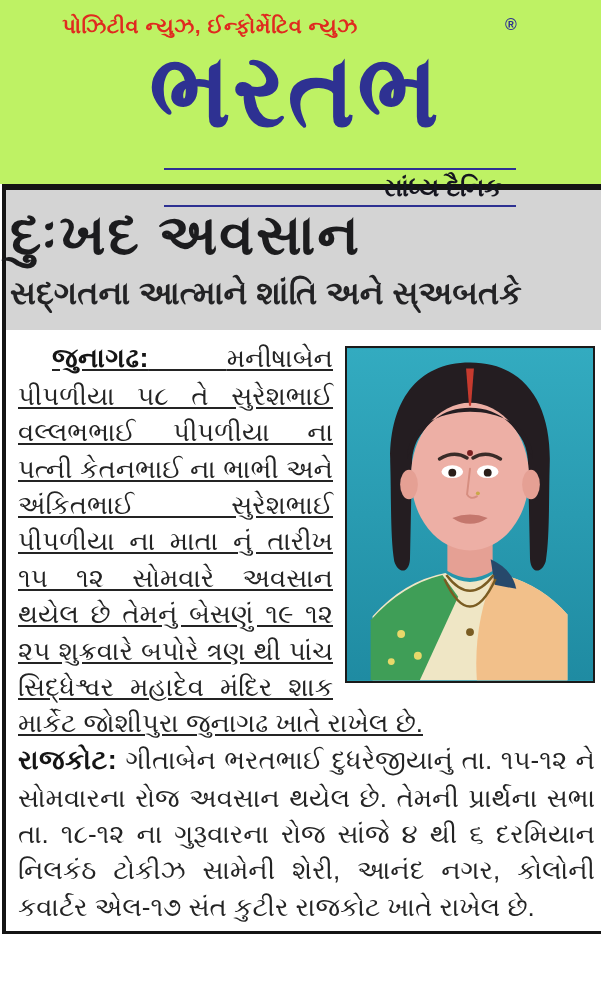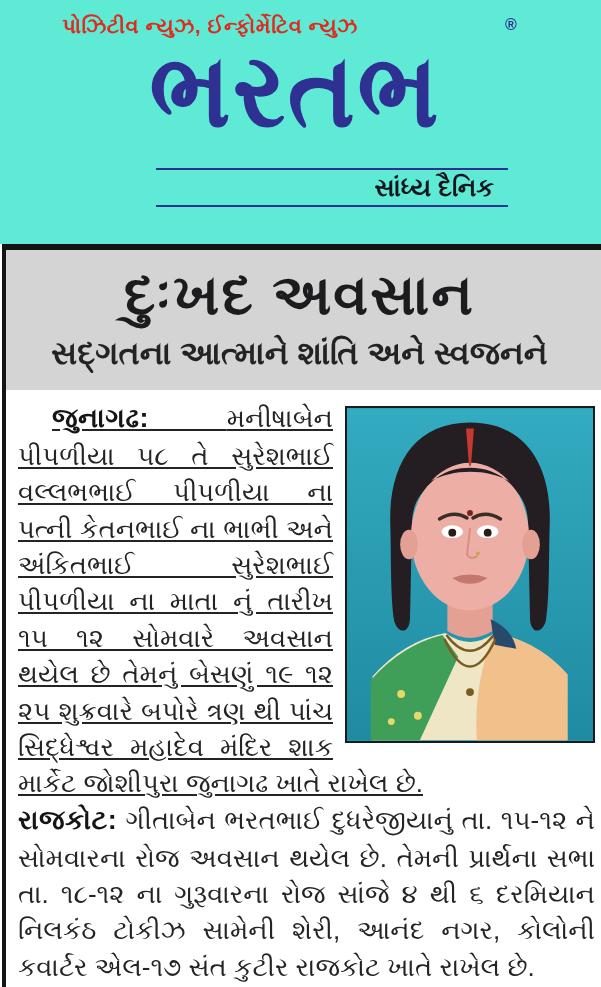--- a/index.html
+++ b/index.html
@@ -4,56 +4,55 @@
 <style>
   * { margin: 0; padding: 0; box-sizing: border-box; }
   html, body {
     width: 601px; height: 987px;
     background: #ffffff;
     font-family: "Liberation Sans", sans-serif;
     overflow: hidden;
   }
 
   
-  .masthead { position: relative; height: 244px; background: #5eead4; }
+  .masthead { position: relative; height: 184px; background: #bef264; }
   .tagline {
     position: absolute; left: 62px; top: 14px; width: 296px;
     text-align: center; color: #e02a1f;
     font-size: 21px; font-weight: 700; letter-spacing: 0.5px;
     white-space: nowrap;
   }
   .logo-word {
     position: absolute; left: 60px; top: 26px; width: 470px;
     text-align: center; color: #2e3192;
     font-size: 102px; font-weight: 900; line-height: 130px;
     letter-spacing: 2px;
   }
   .reg-mark {
     position: absolute; left: 505px; top: 16px;
     color: #2e3192; font-size: 16px; font-weight: 700;
   }
   .sub-banner {
-    position: absolute; left: 156px; top: 168px; width: 352px;
+    position: absolute; left: 164px; top: 168px; width: 352px;
     border-top: 2px solid #2e3192; border-bottom: 2px solid #2e3192;
     padding: 2px 14px 3px 0;
     text-align: right; color: #15151f;
     font-size: 25px; font-weight: 700; line-height: 30px;
   }
 
   
   .clip-box {
     margin-left: 2px;
     border-top: 6px solid #141414;
     border-left: 4px solid #141414;
     border-bottom: 3px solid #141414;
     background: #ffffff;
   }
   .gray-head {
     background: #d4d4d4;
-    text-align: center;
     padding: 8px 12px 16px 4px;
   }
   .headline {
     font-size: 56px; font-weight: 900; color: #1c1c1e;
     line-height: 74px; letter-spacing: 2px;
   }
   .subtitle {
     font-size: 32px; font-weight: 800; color: #232325;
     line-height: 42px;
   }
@@ -87,21 +86,21 @@
   <div class="tagline">પોઝિટીવ ન્યુઝ, ઈન્ફોર્મેટિવ ન્યુઝ</div>
   <div class="logo-word">ભરતભ</div>
   <div class="reg-mark">®</div>
   <div class="sub-banner">સાંધ્ય દૈનિક</div>
 </div>
 
 <div class="clip-box">
 
   <div class="gray-head">
     <div class="headline">દુઃખદ અવસાન</div>
-    <div class="subtitle">સદ્ગતના આત્માને શાંતિ અને સ્વજનને</div>
+    <div class="subtitle">સદ્ગતના આત્માને શાંતિ અને સ્અબતકે</div>
   </div>
 
   <div class="body-area">
 
     <div class="photo-frame">
       <svg viewBox="0 0 250 337" xmlns="http://www.w3.org/2000/svg">
         <defs>
           <linearGradient id="bgGrad" x1="0" y1="0" x2="0" y2="1">
             <stop offset="0" stop-color="#33abc0"></stop>
             <stop offset="1" stop-color="#1f8ba2"></stop>

